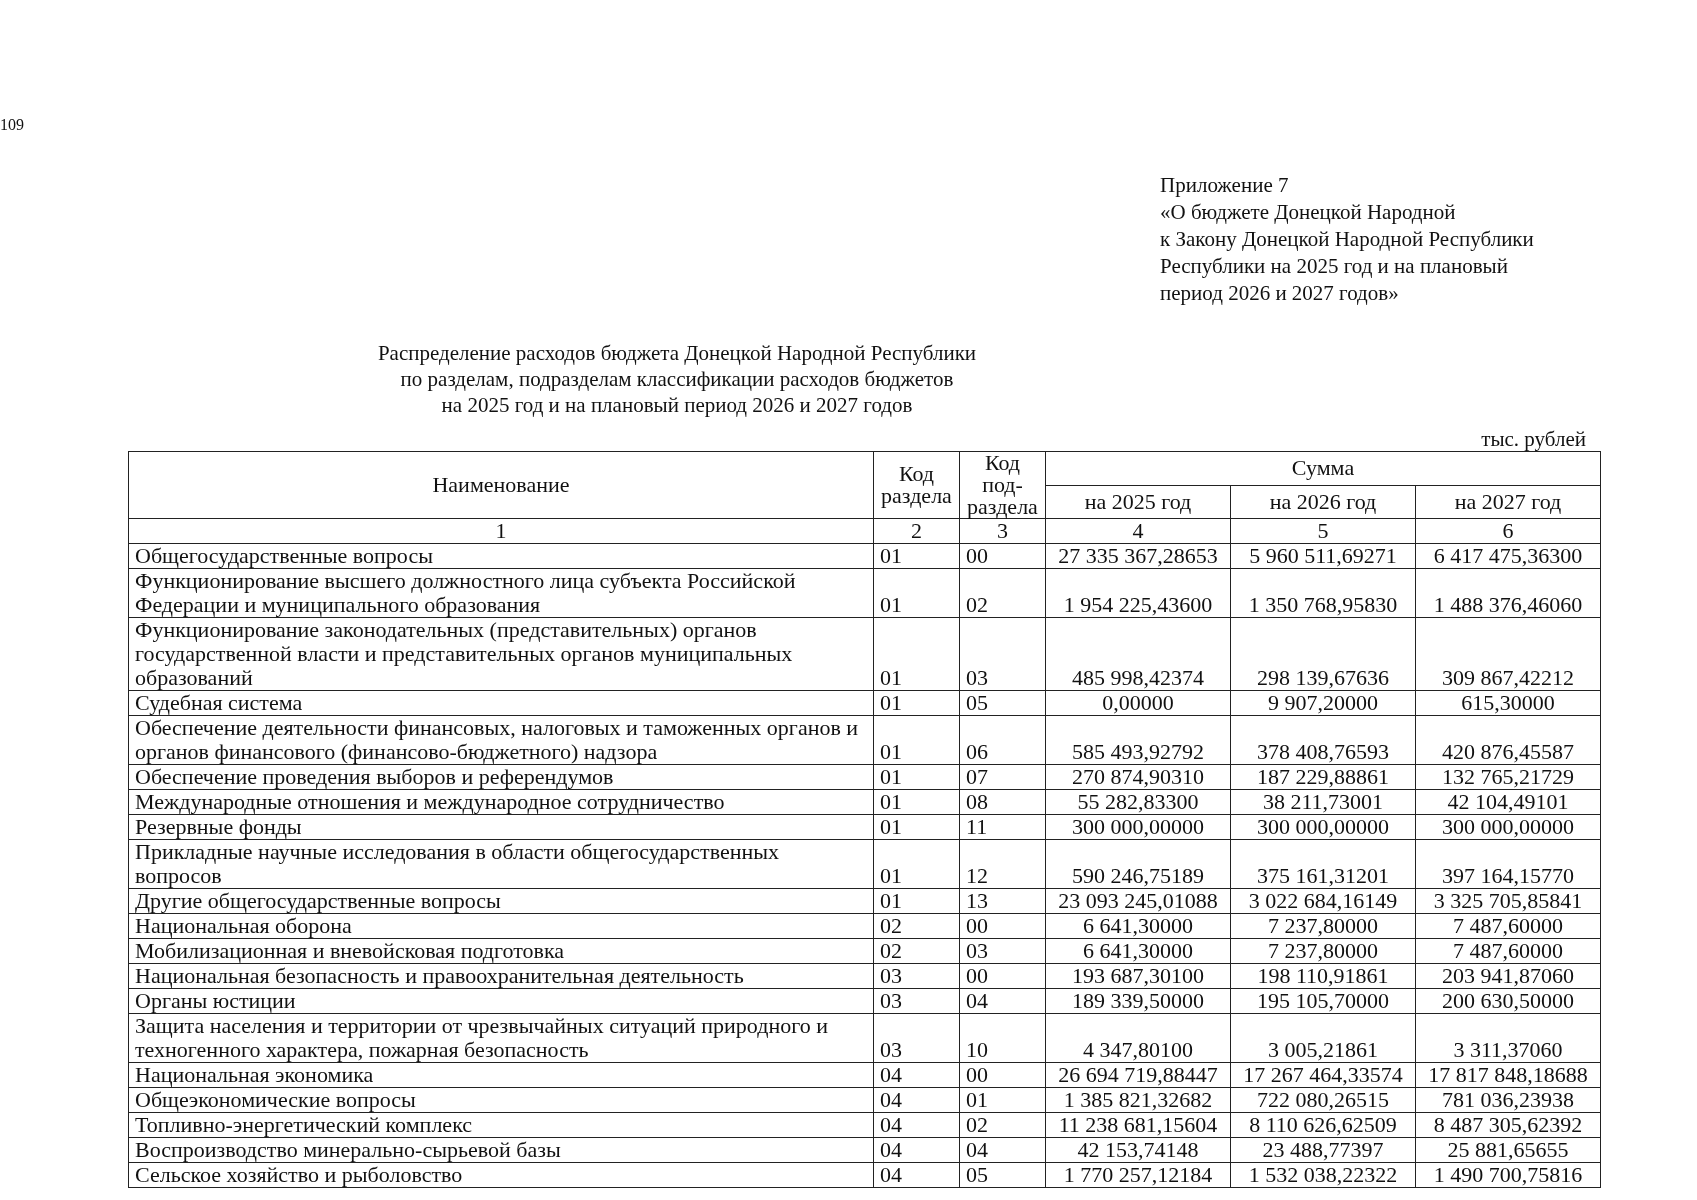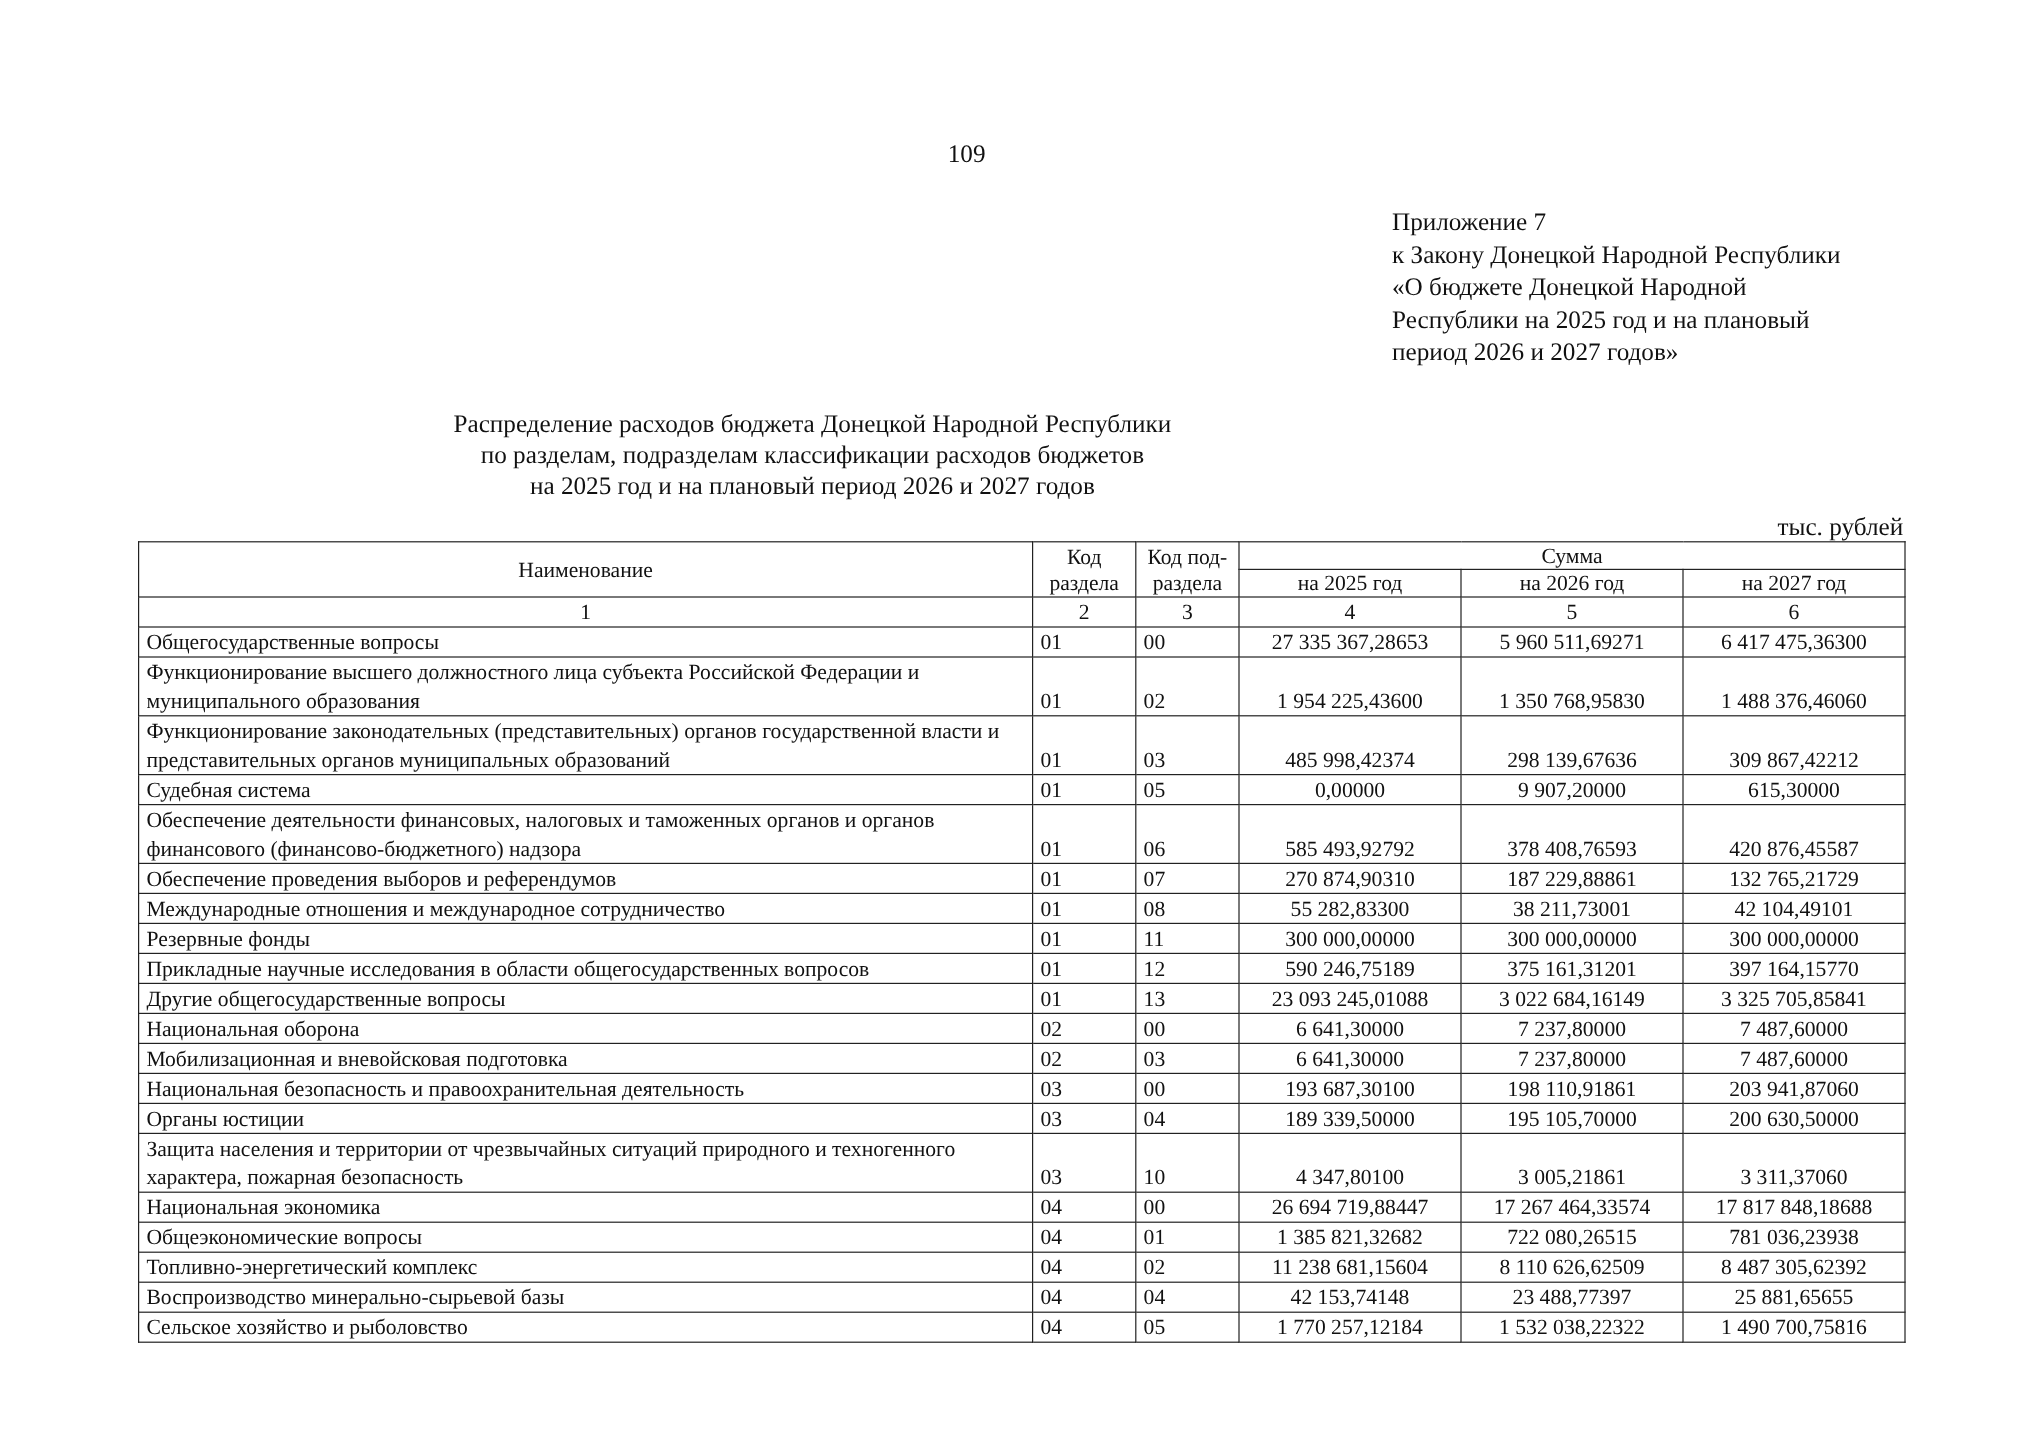--- a/index.html
+++ b/index.html
@@ -1,47 +1,47 @@
 <!DOCTYPE html>
 <html><head>
 <meta charset="utf-8">
 <style>
   html, body { margin: 0; padding: 0; background: #ffffff; }
   body {
     width: 1697px; height: 1200px; position: relative; overflow: hidden;
     font-family: "Liberation Serif", "DejaVu Serif", serif; color: #111111;
   }
-  .page-number { position: absolute; top: 116px; left: 0; width: 1611px; text-align: center; font-size: 21px; }
+  .page-number { position: absolute; top: 116px; left: 0; width: 1611px; text-align: left; font-size: 16px; }
   .appendix { position: absolute; top: 172px; left: 1146px; font-size: 21px; line-height: 27px; }
   .appendix div { white-space: nowrap; margin-left: 14px; }
   .title { position: absolute; top: 340px; left: 0; width: 1354px; text-align: center; font-size: 21px; line-height: 26px; }
   .units { position: absolute; top: 427px; right: 111px; font-size: 21px; }
   table.budget {
-    position: absolute; top: 451px; left: 115px; width: 1472px;
-    border-collapse: collapse; font-size: 18px; table-layout: fixed;
+    position: absolute; top: 451px; left: 128px; width: 1472px;
+    border-collapse: collapse; font-size: 22px; table-layout: fixed;
   }
   table.budget td, table.budget th {
     border: 1.5px solid #222; padding: 0 6px; line-height: 24px; font-weight: normal;
     vertical-align: bottom;
   }
   table.budget th { text-align: center; vertical-align: middle; line-height: 22px; }
   .c-name { text-align: left; }
   .c-code { text-align: left; }
   .c-num { text-align: center; white-space: nowrap; }
   .colnums td { text-align: center; border-top: 4px double #222; }
 </style>
 </head>
 <body>
 
 <div class="page-number">109</div>
 
 <div class="appendix">
   <div>Приложение 7</div>
+  <div>«О бюджете Донецкой Народной</div>
   <div>к Закону Донецкой Народной Республики</div>
-  <div>«О бюджете Донецкой Народной</div>
   <div>Республики на 2025 год и на плановый</div>
   <div>период 2026 и 2027 годов»</div>
 </div>
 
 <div class="title">
   <div>Распределение расходов бюджета Донецкой Народной Республики</div>
   <div>по разделам, подразделам классификации расходов бюджетов</div>
   <div>на 2025 год и на плановый период 2026 и 2027 годов</div>
 </div>
 

